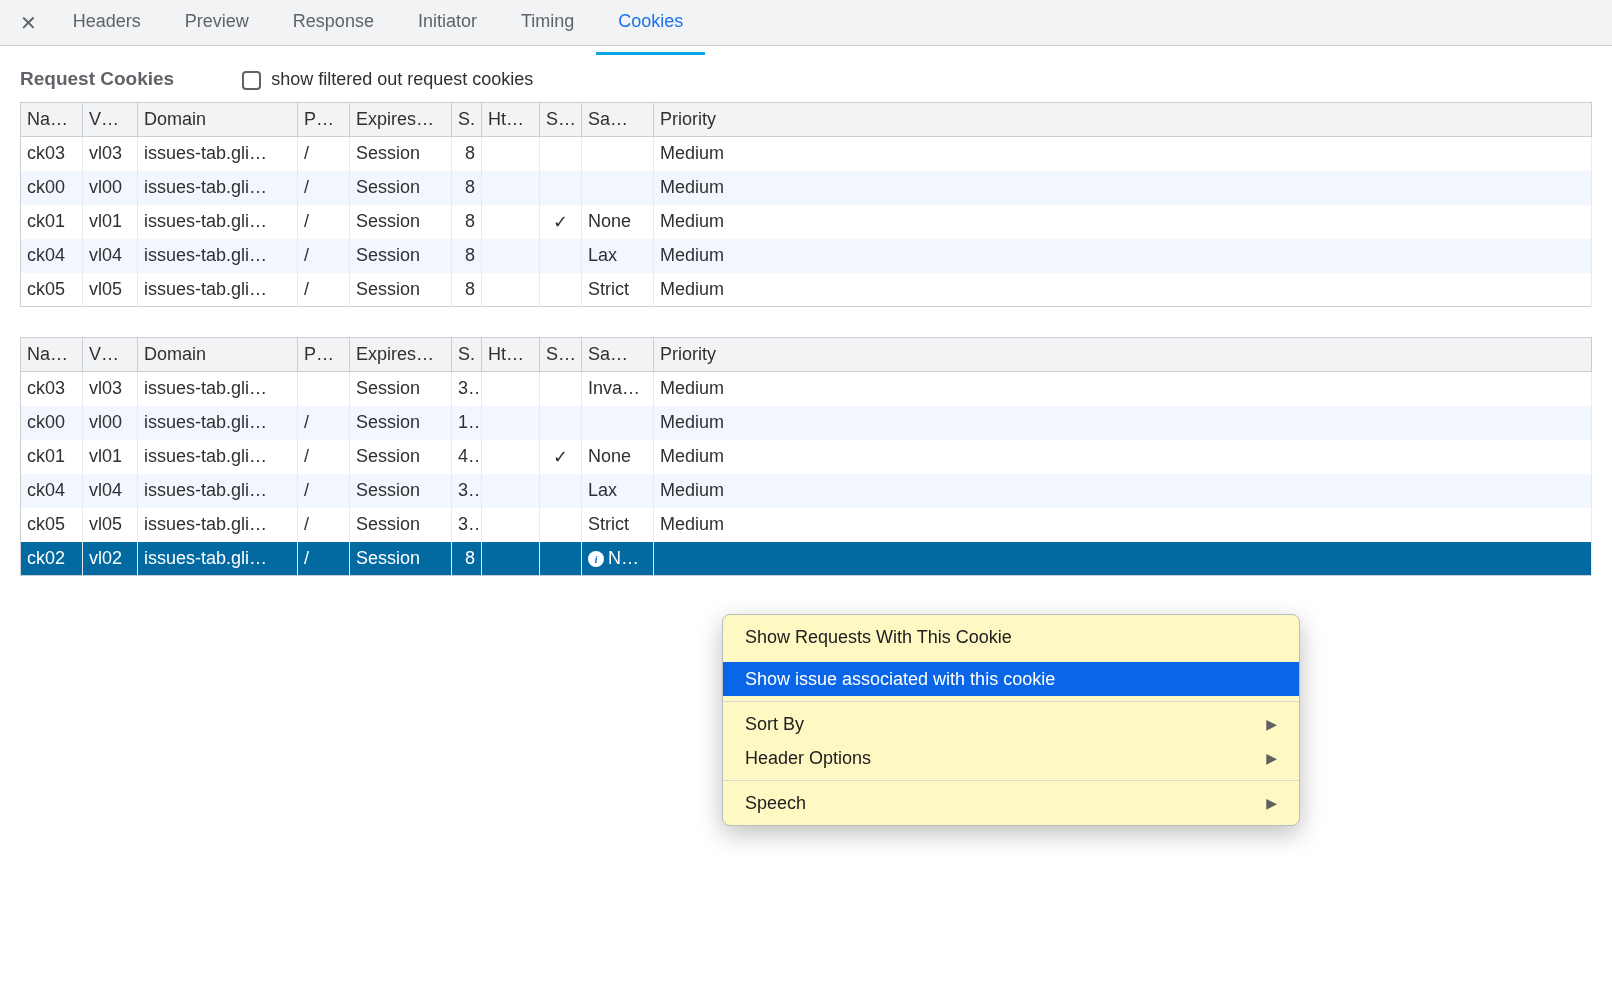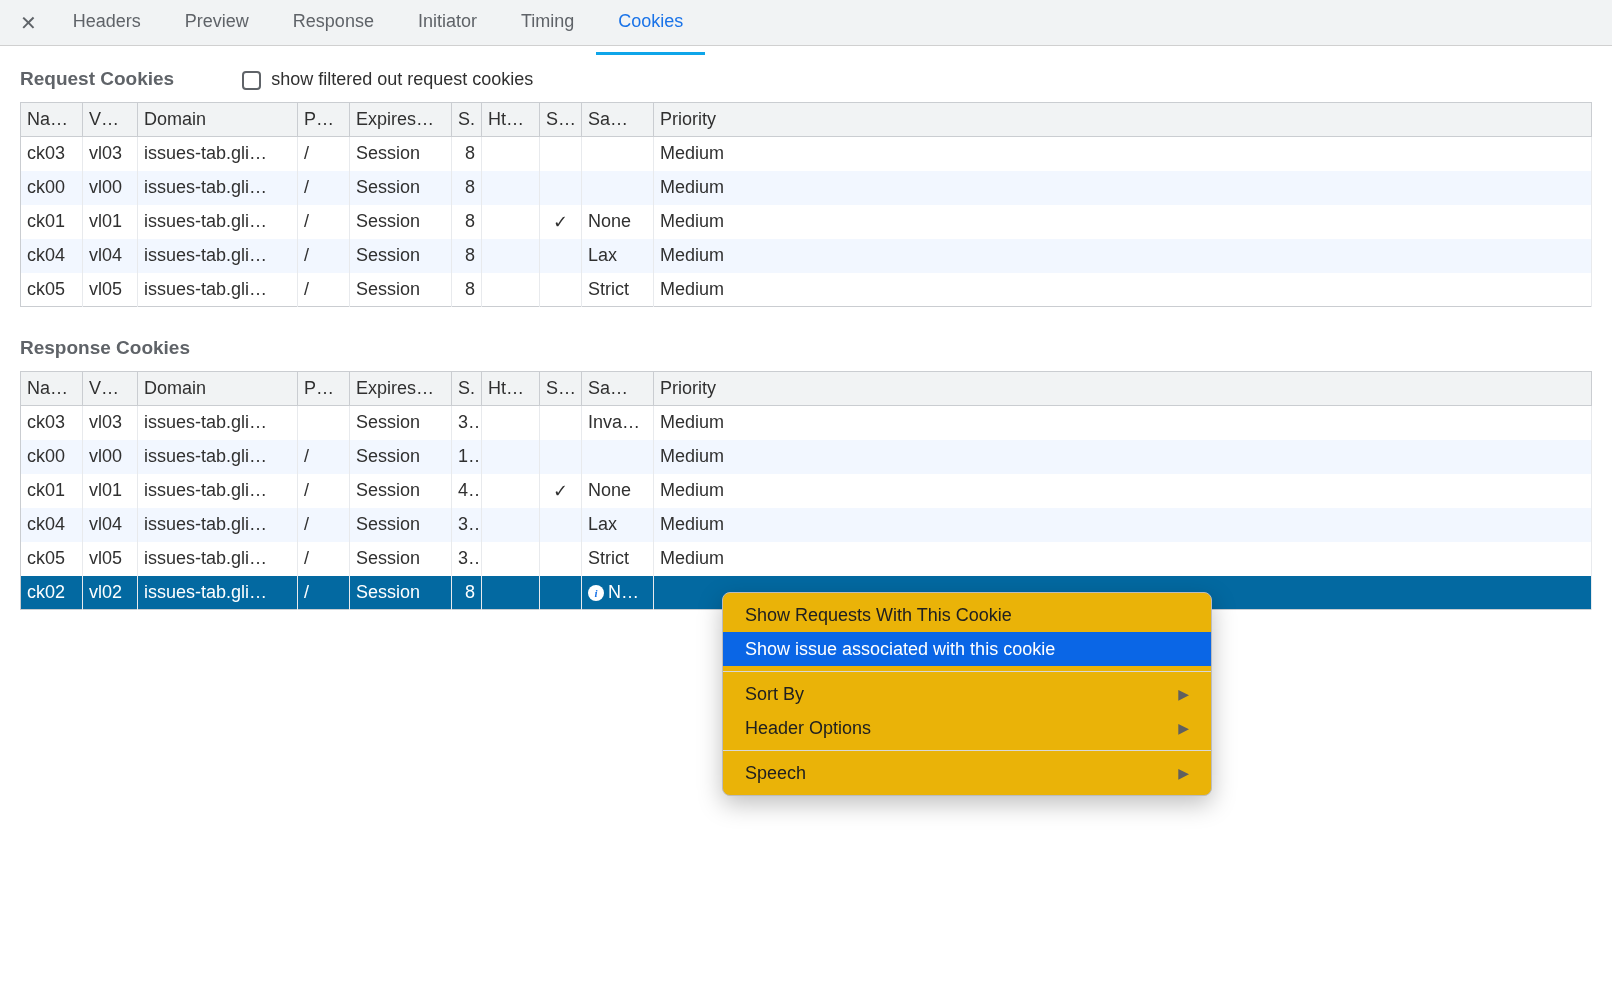--- a/index.html
+++ b/index.html
@@ -116,41 +116,42 @@
     background:#9aa0a6;color:#fff;font-size:11px;
     align-items:center;justify-content:center;
     font-weight:bold;font-style:italic;font-family:Georgia,serif;
     margin-right:4px; vertical-align:middle;
   }
   tr.selected .info-badge { background:#fff; color:#1a73e8; }
 
   .ctx-menu {
     position: absolute;
     left: 722px;
-    top: 592px;
-    width: 490px;
-    background: #eab308;
+    top: 614px;
+    width: 578px;
+    background: #fef9c3;
     border: 1px solid #bcbcbc;
     border-radius: 8px;
     box-shadow: 0 8px 24px rgba(0,0,0,0.25);
     padding: 5px 0;
     font-size: 18px;
   }
   .ctx-item {
     padding: 5px 22px;
     display: flex;
     align-items: center;
     justify-content: space-between;
     cursor: default;
     color: #202020;
     height: 34px;
   }
   .ctx-item.highlight {
     background: #0a66e6;
     color: #fff;
+    margin-top: 8px;
   }
   .ctx-sep {
     height: 1px;
     background: #d8d8d8;
     margin: 5px 0;
   }
   .ctx-arrow {
     font-size: 14px;
     color: #606060;
   }
@@ -262,23 +263,20 @@
           <td>Session</td>
           <td class="cell-size">8</td>
           <td></td>
           <td class="cell-secure"></td>
           <td>Strict</td>
           <td>Medium</td>
         </tr>
       </tbody>
   </table>
 
-  <div class="section-header">
-    <div class="section-title">Response Cookies</div>
-  </div>
 
   <table class="cookie-table">
     <colgroup>
       <col class="col-name">
         <col class="col-value">
         <col class="col-domain">
         <col class="col-path">
         <col class="col-expires">
       <col class="col-size">
         <col class="col-http">

